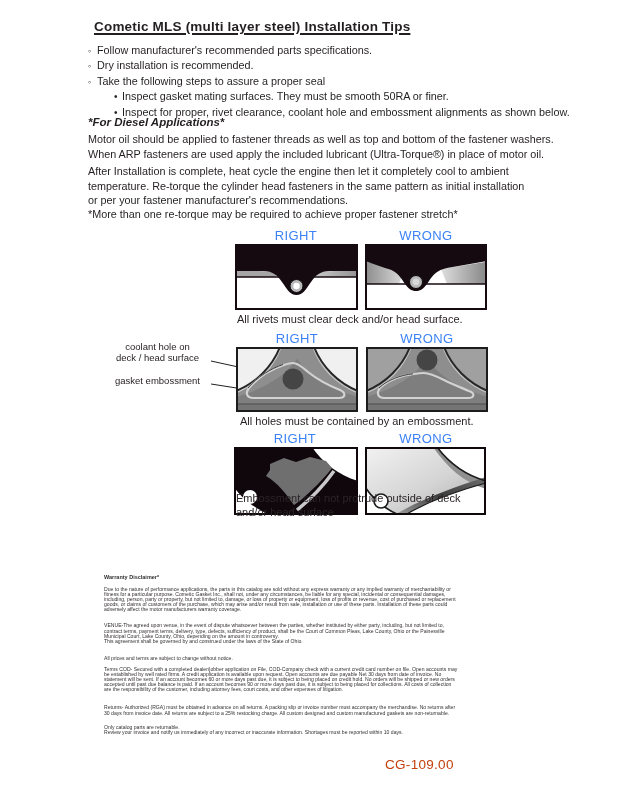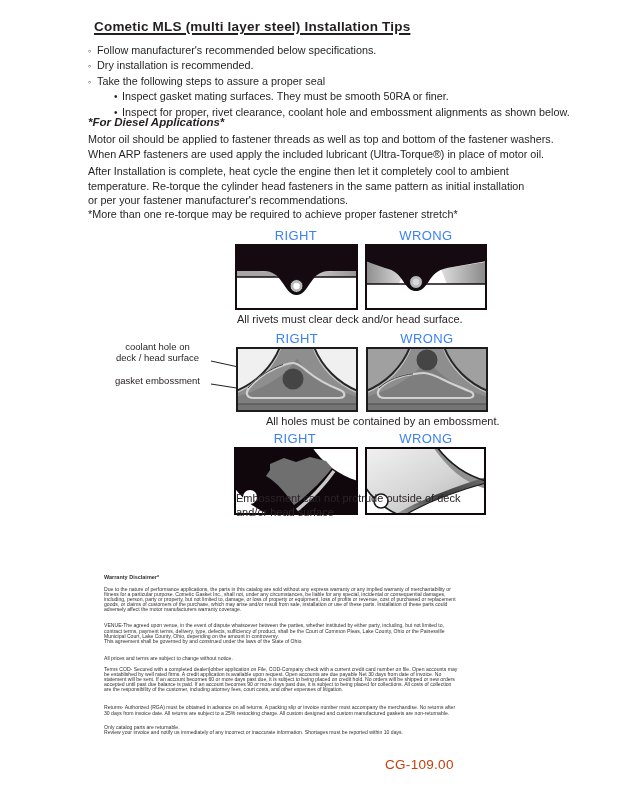--- a/index.html
+++ b/index.html
@@ -40,21 +40,21 @@
   .page-number{position:absolute;left:385px;top:757px;font-size:13.5px;letter-spacing:.3px;color:#c2410c;}
 </style>
 </head>
 <body>
 
 <div class="page">
 
   <h1 class="title">Cometic MLS (multi layer steel) Installation Tips</h1>
 
   <div class="tips">
-    <div class="row"><span class="marker">◦</span><span>Follow manufacturer's recommended below specifications.</span></div>
+    <div class="row"><span class="marker">◦</span><span>Follow manufacturer's recommended parts specifications.</span></div>
     <div class="row"><span class="marker">◦</span><span>Dry installation is recommended.</span></div>
     <div class="row"><span class="marker">◦</span><span>Take the following steps to assure a proper seal</span></div>
     <div class="row sub"><span class="marker">•</span><span>Inspect gasket mating surfaces.  They must be smooth 50RA or finer.</span></div>
     <div class="row sub"><span class="marker">•</span><span>Inspect for proper, rivet clearance, coolant hole and embossment alignments as shown below.</span></div>
   </div>
 
   <h2 class="diesel-h">*For Diesel Applications*</h2>
   <p class="body-p p1">Motor oil should be applied to fastener threads as well as top and bottom of the fastener washers.
 When ARP fasteners are used apply the included lubricant (Ultra-Torque®) in place of motor oil.</p>
   <p class="body-p p2">After Installation is complete, heat cycle the engine then let it completely cool to ambient
@@ -140,21 +140,21 @@
     <path d="M-2,46 C20,37 37,21 45,-2" fill="none" stroke="#c2c2c2" stroke-width="3"></path>
     <path d="M124,46 C102,37 85,21 77,-2" fill="none" stroke="#c2c2c2" stroke-width="3"></path>
     <path d="M0,44 C20,36 36,20 44,0 H0 Z" fill="#a0a0a0" stroke="#262626" stroke-width="2"></path>
     <path d="M122,44 C102,36 86,20 78,0 H122 Z" fill="#a0a0a0" stroke="#262626" stroke-width="2"></path>
     <path d="M58,26 C64,26 70,29 78,33 C88,38 96,41 103,44 C109,46 109,51 102,51 L18,51 C12,51 10,46 14,41 C22,33 36,28 48,27 C51,26.5 55,26 58,26 Z" fill="none" stroke="#d2d2d2" stroke-width="2.2"></path>
     <path d="M13,41 C21,33 35,28 47,26.8" fill="none" stroke="#3f3f3f" stroke-width="1"></path>
     <circle cx="61" cy="13" r="10.5" fill="#454545"></circle>
     <rect x="1" y="1" width="120" height="63" fill="none" stroke="#1c1c1c" stroke-width="2"></rect>
   </svg>
 
-  <div class="caption" style="left:240px;top:415px;margin-left:26px;">All holes must be contained by an embossment.</div>
+  <div class="caption" style="left:240px;top:415px;">All holes must be contained by an embossment.</div>
 
   <div class="diag-label" style="left:234px;top:431px;">RIGHT</div>
   <div class="diag-label" style="left:365px;top:431px;">WRONG</div>
 
   <svg class="panel" style="left:234px;top:447px;" width="124" height="68" viewBox="0 0 124 68">
     <rect width="124" height="68" fill="#ffffff"></rect>
     <path d="M0,0 H78 C88,15 104,28 124,34 V68 H36 C22,62 8,52 0,40 Z" fill="#10070d"></path>
     <path d="M36,17 L50,11 L62,15 L76,10 L92,14 L98,21 C89,33 77,44 67,53 L60,58 C52,47 44,36 32,29 L36,23 Z" fill="#6f6f6f"></path>
     <path d="M100,24 C90,38 78,51 63,63" fill="none" stroke="#c9c9c9" stroke-width="3.5"></path>
     <circle cx="16" cy="50" r="7" fill="#ffffff"></circle>

